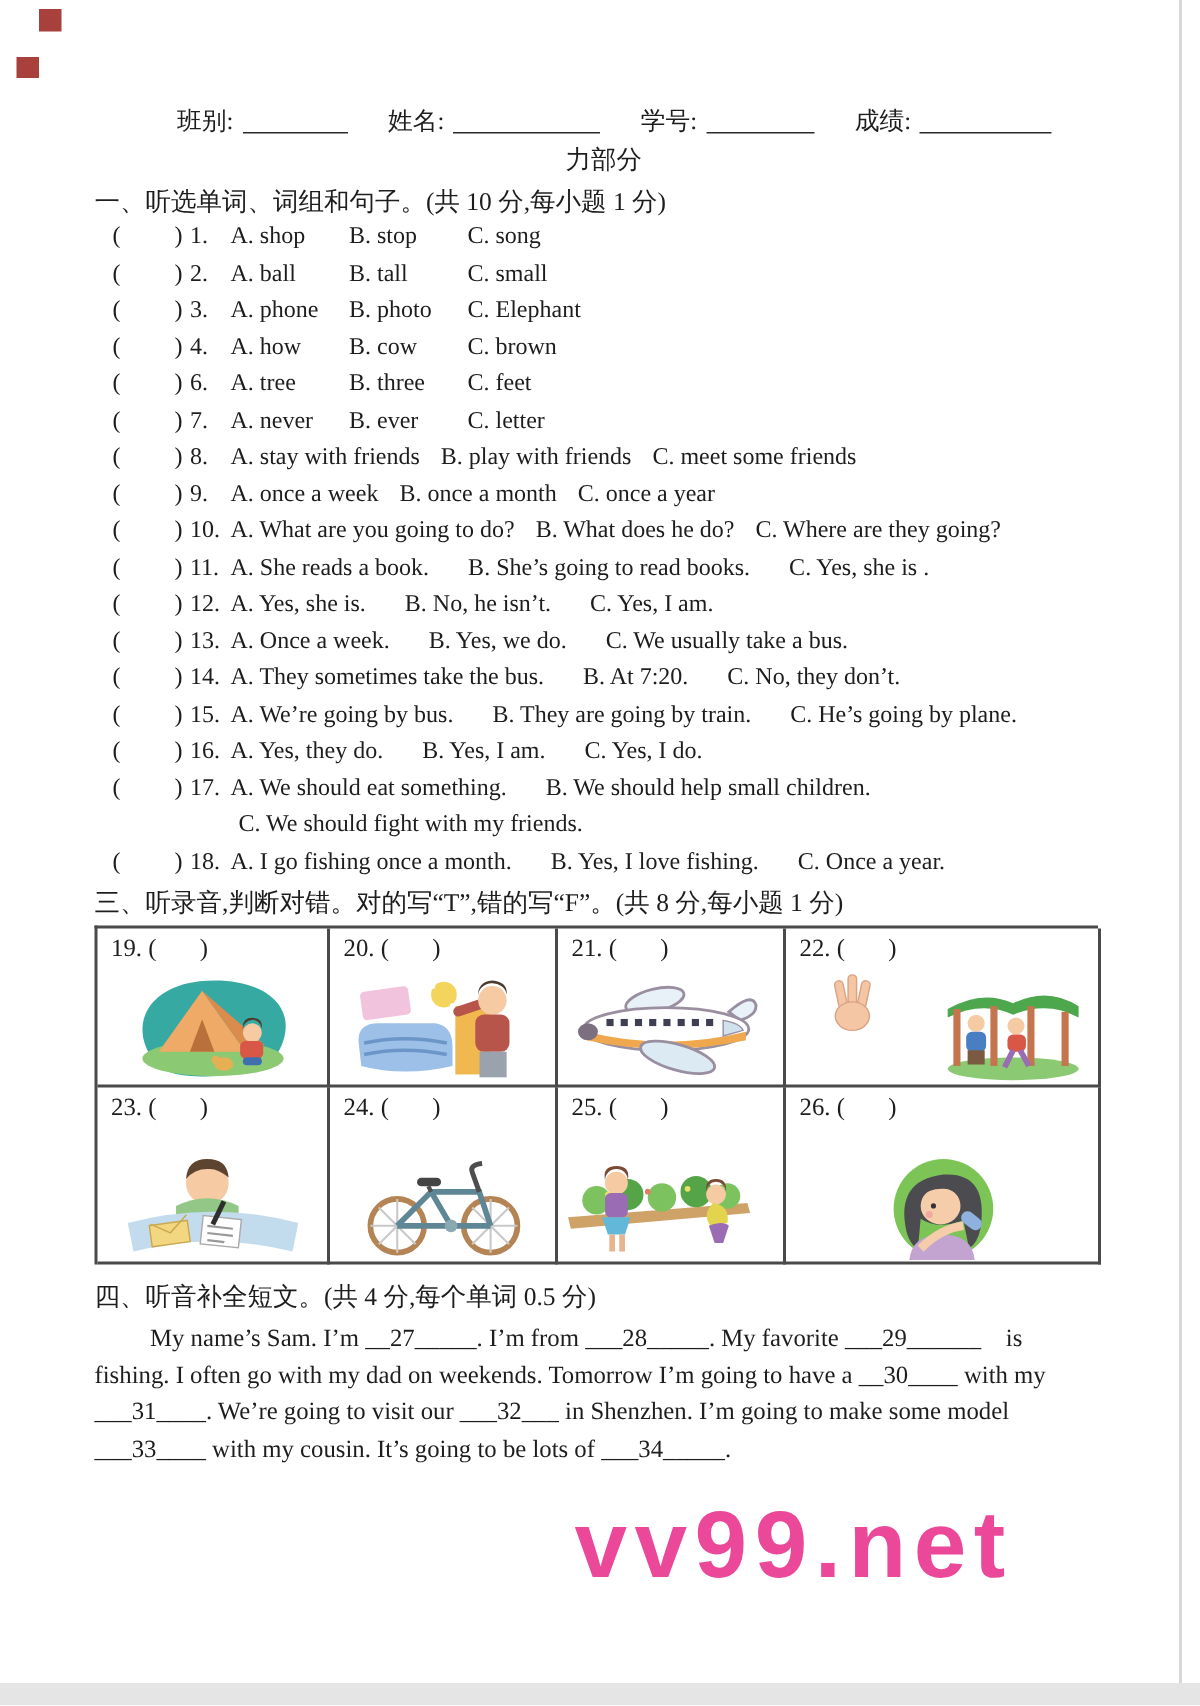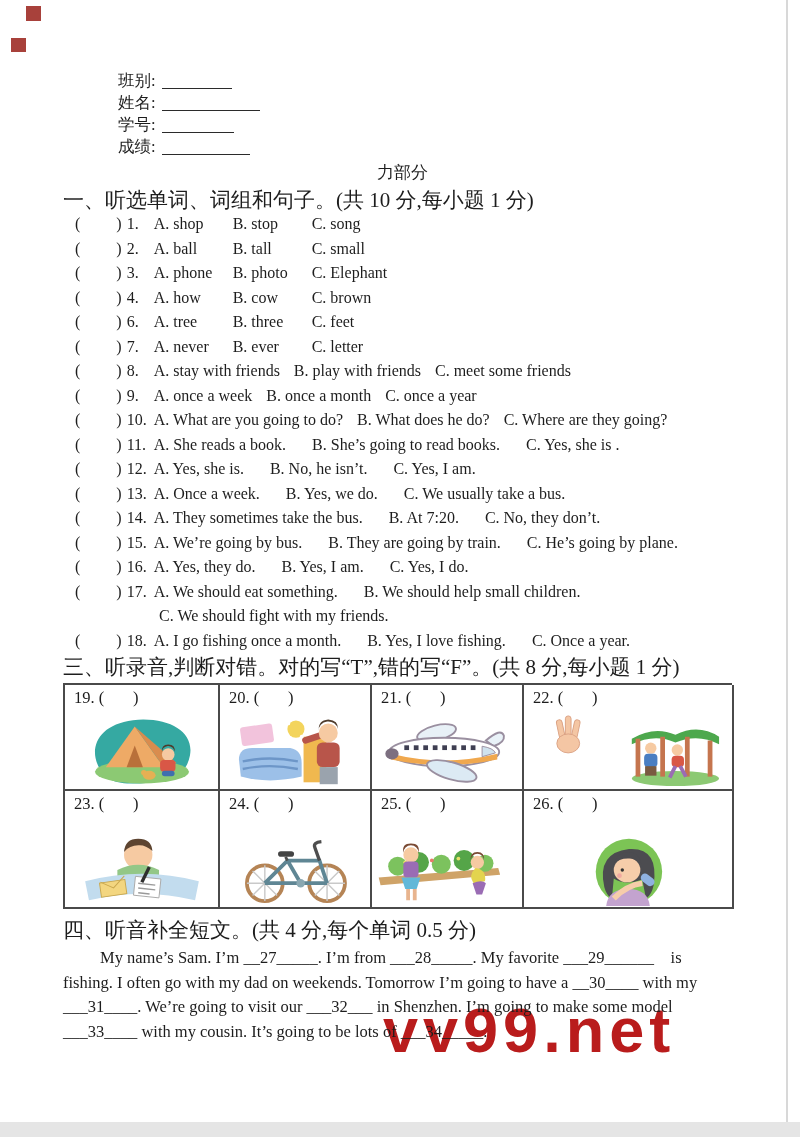--- a/index.html
+++ b/index.html
@@ -9,33 +9,33 @@
     font-family:"Liberation Serif","DejaVu Serif",serif; color:#1d1d1d;
   }
   .red-mark { position:absolute; background:#a8413b; }
   .red-mark.m1 { left:26px; top:6px;  width:15px; height:15px; }
   .red-mark.m2 { left:11px; top:38px; width:15px; height:14px; }
   .right-edge-line { position:absolute; top:0; bottom:15px; right:12px; width:2px; background:#d8d8d8; }
   .bottom-strip { position:absolute; left:0; right:0; bottom:0; height:15px; background:#e5e5e5; }
   .watermark {
     position:absolute; left:383px; top:994px; z-index:0;
     font-family:"Liberation Sans","DejaVu Sans",sans-serif; font-weight:bold;
-    font-size:63px; letter-spacing:5px; color:#b91c1c; user-select:none;
+    font-size:63px; letter-spacing:5px; color:#ec4899; user-select:none;
   }
   .content { position:absolute; left:63px; top:70px; width:679px; z-index:1; }
   .title { text-align:center; font-size:21px; font-weight:bold; letter-spacing:0.5px; margin-bottom:15px; }
-  .fields { display:flex; padding-left:55px; font-size:16.5px; margin-bottom:3px;flex-direction:column; }
+  .fields { display:flex; padding-left:55px; font-size:16.5px; margin-bottom:3px; }
   .field { margin-right:27px; white-space:nowrap; }
   .blank { display:inline-block; border-bottom:1.5px solid #2b2b2b; height:17px; vertical-align:-3px; margin-left:6px; }
   .field.f1 .blank { width:70px; }
   .field.f2 .blank { width:98px; }
   .field.f3 .blank { width:72px; }
   .field.f4 .blank { width:88px; }
   .subtitle { text-align:center; font-size:17px; margin-bottom:5px; }
-  .sec-h { font-size:21px; line-height:23px; margin-top:3px; }
+  .sec-h { font-size:17px; line-height:23px; margin-top:3px; }
   .items { }
   .item { font-size:16px; line-height:24.5px; white-space:nowrap; padding-left:12px; }
   .paren { white-space:pre; }
   .no { display:inline-block; min-width:22px; margin:0 5px 0 5px; }
   .opt { display:inline-block; }
   .s1 .opt { min-width:79px; padding-right:14px; }
   .s2 .opt { padding-right:26px; }
   .opt:empty, .cont:empty { display:none; }
   .cont { padding-left:84px; white-space:nowrap; }
   .pic-table {

